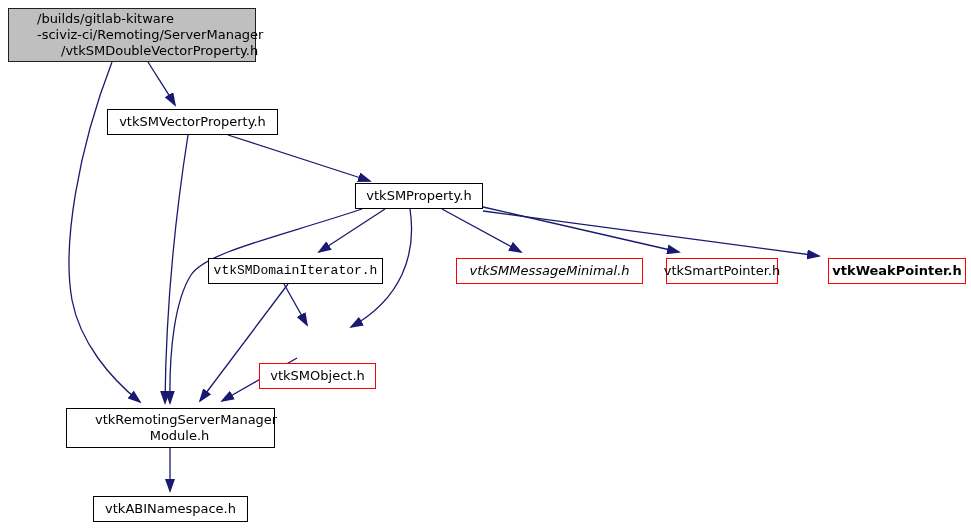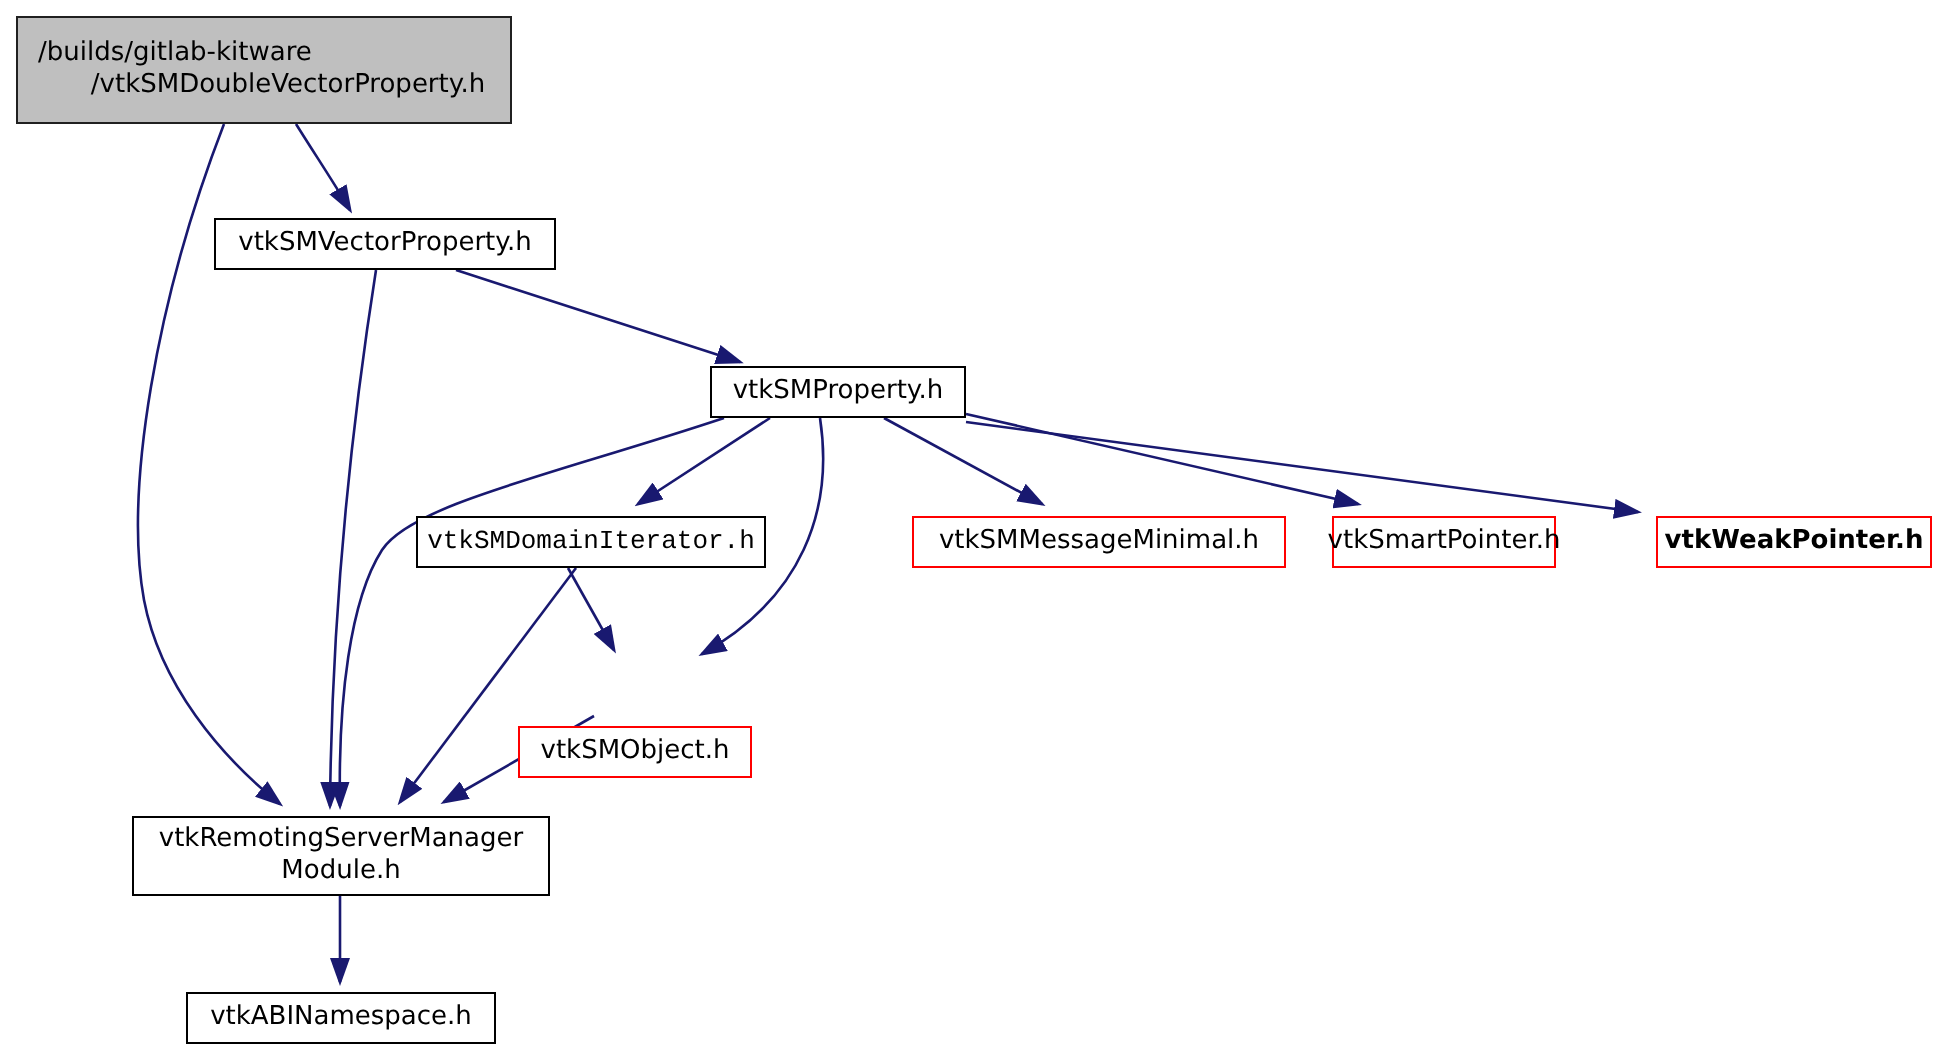--- a/index.html
+++ b/index.html
@@ -13,21 +13,21 @@
   #edges{position:absolute;left:0;top:0;width:971px;height:529px;}
   .node{
     position:absolute;box-sizing:border-box;
     display:flex;align-items:center;justify-content:center;
     background:#ffffff;border:1.3px solid #000000;
     font-size:13px;line-height:16px;color:#000000;
     white-space:nowrap;text-align:center;
   }
   .node.external{border:1.6px solid #ff0000;}
   .node.main{background:#bfbfbf;border:1.6px solid #202020;}
-  .node.multiline{flex-direction:column;align-items:stretch;justify-content:center;}
+  .node.multiline{flex-direction:column;align-items:stretch;justify-content:center;padding-left:18px;}
   .node.multiline span{display:block;padding:0 10px;}
   .edge{fill:none;stroke:#191970;stroke-width:1.3px;}
 </style>
 </head>
 <body>
 
 <div id="canvas">
   <svg id="edges" xmlns="http://www.w3.org/2000/svg" width="971" height="529" viewBox="0 0 971 529">
     <defs>
       <marker id="arrowhead" viewBox="0 0 14 10" refX="12" refY="5" markerWidth="14" markerHeight="10" markerUnits="userSpaceOnUse" orient="auto">
@@ -47,32 +47,33 @@
         <path d="M362,209 C278,237 206,252 191,275 C175,300 169,350 170,403" class="edge" stroke="#191970" marker-end="url(#arrowhead)"></path>
         <path d="M284,284 L307,325" class="edge" stroke="#191970" marker-end="url(#arrowhead)"></path>
         <path d="M288,284 L200,401" class="edge" stroke="#191970" marker-end="url(#arrowhead)"></path>
         <path d="M297,358 L222,401" class="edge" stroke="#191970" marker-end="url(#arrowhead)"></path>
         <path d="M170,448 L170,491" class="edge" stroke="#191970" marker-end="url(#arrowhead)"></path>
       </g>
   </svg>
   <div id="nodes">
       <div class="node main multiline" style="left: 8px; top: 8px; width: 248px; height: 54px;">
         <span style="text-align: left;">/builds/gitlab-kitware</span>
+        <span style="text-align: left;">-sciviz-ci/Remoting/ServerManager</span>
         <span style="text-align: center; margin-left: 24px;">/vtkSMDoubleVectorProperty.h</span>
       </div>
       <div class="node internal" style="left: 107px; top: 109px; width: 171px; height: 26px;">
         <span>vtkSMVectorProperty.h</span>
       </div>
       <div class="node internal" style="left: 355px; top: 183px; width: 128px; height: 26px;">
         <span>vtkSMProperty.h</span>
       </div>
       <div class="node internal" style="left: 208px; top: 258px; width: 175px; height: 26px; font-family: Liberation Mono, monospace;">
         <span>vtkSMDomainIterator.h</span>
       </div>
-      <div class="node external" style="left: 456px; top: 258px; width: 187px; height: 26px;">
+      <div class="node external" style="left: 456px; top: 258px; width: 187px; height: 26px; font-style: italic;">
         <span>vtkSMMessageMinimal.h</span>
       </div>
       <div class="node external" style="left: 666px; top: 258px; width: 112px; height: 26px;">
         <span>vtkSmartPointer.h</span>
       </div>
       <div class="node external" style="left: 828px; top: 258px; width: 138px; height: 26px; font-weight: bold;">
         <span>vtkWeakPointer.h</span>
       </div>
       <div class="node external" style="left: 259px; top: 332px; width: 117px; height: 26px; margin-top: 31px;">
         <span>vtkSMObject.h</span>

